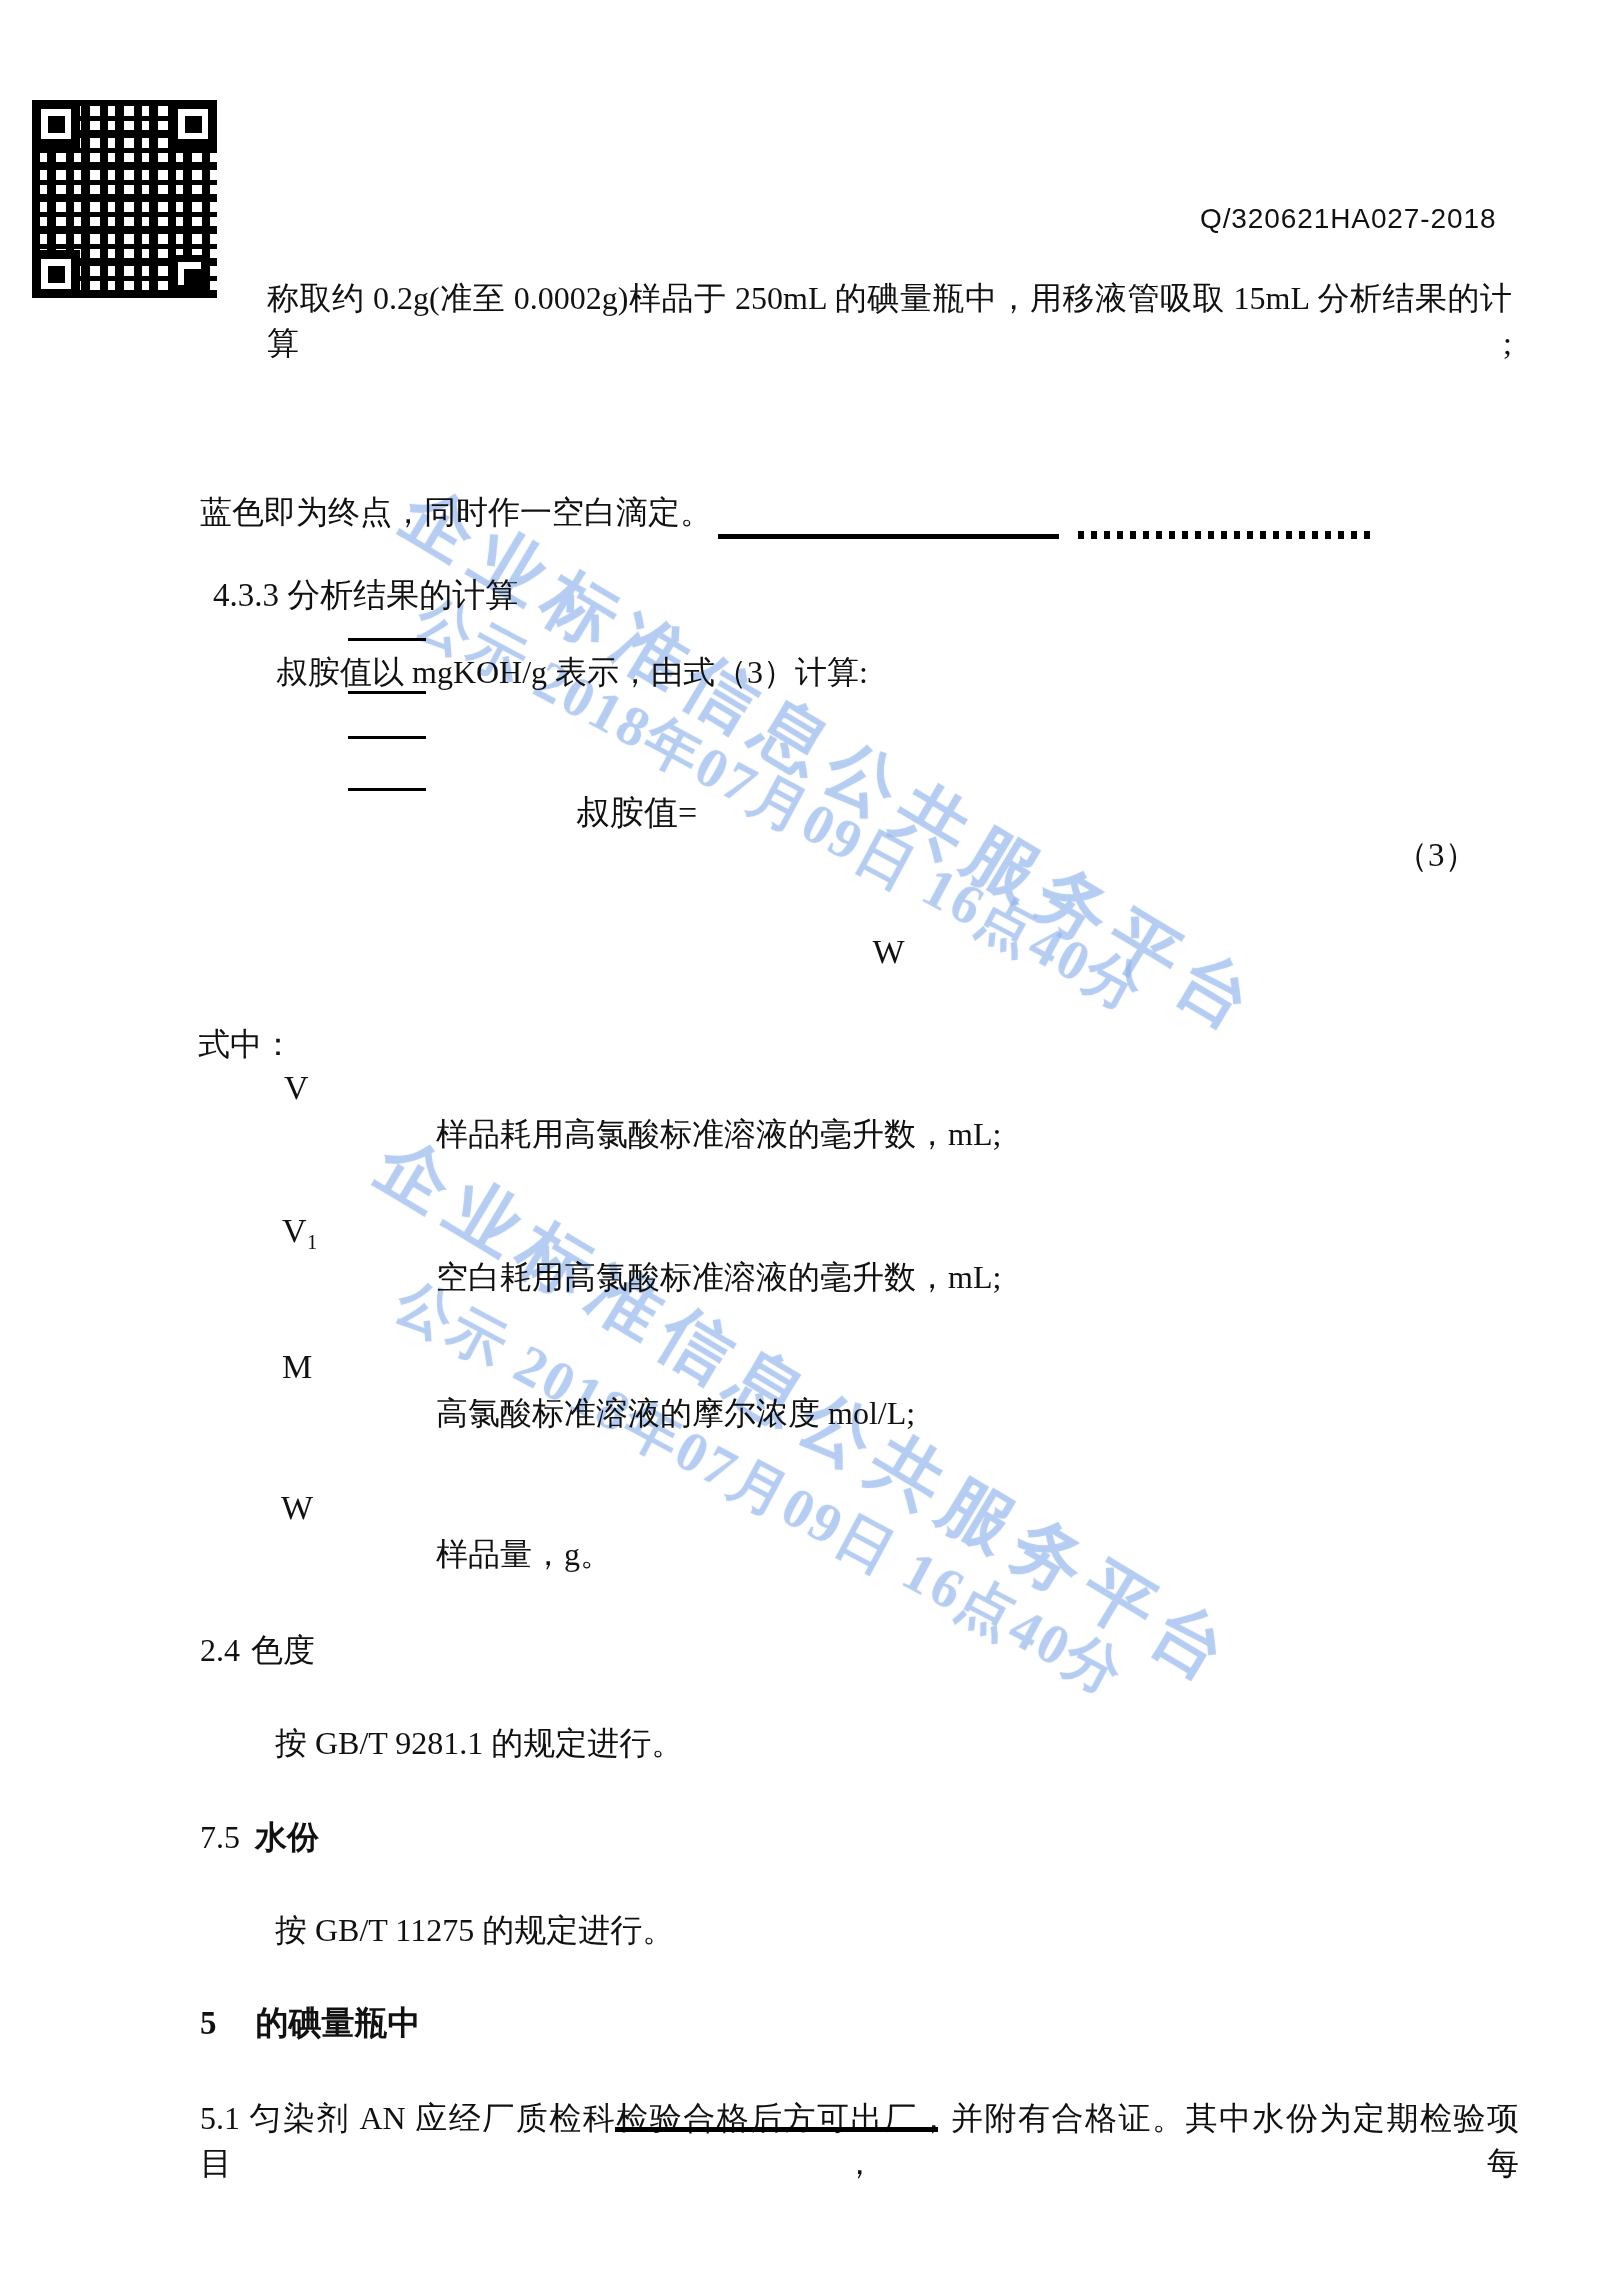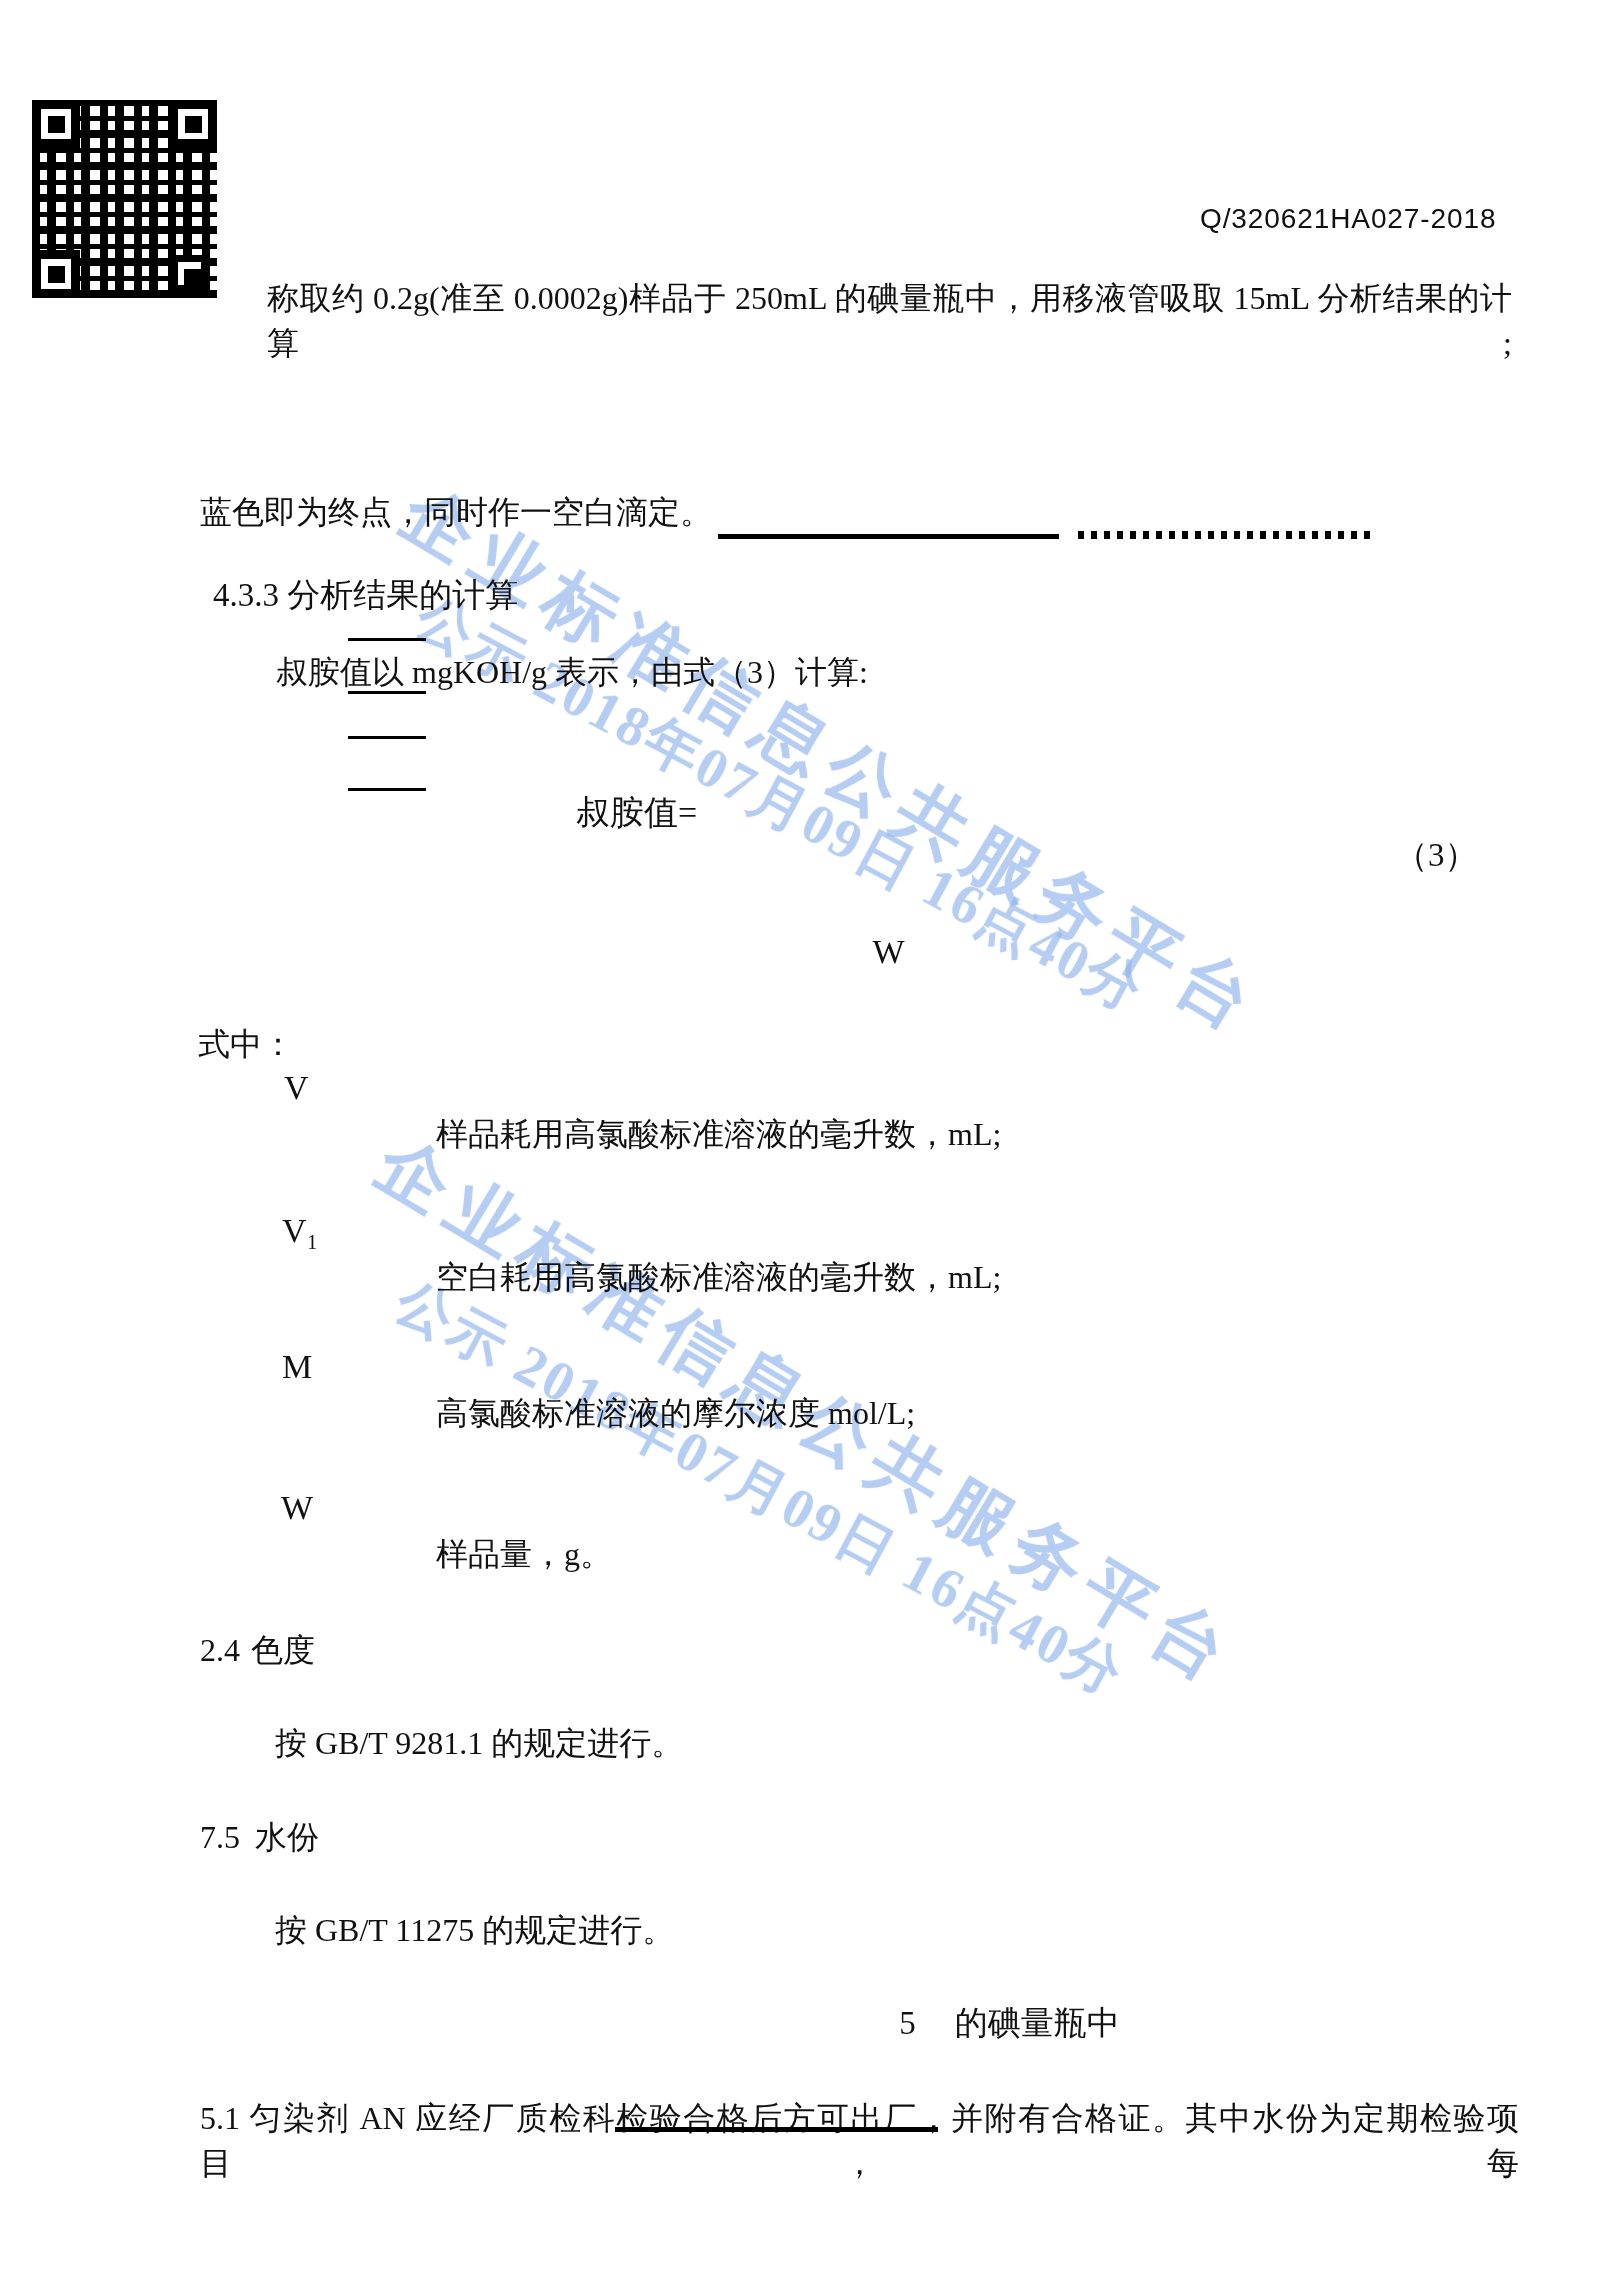--- a/index.html
+++ b/index.html
@@ -1,20 +1,20 @@
 <!DOCTYPE html>
 <html style="font-size:15px"><head>
 <meta charset="utf-8">
 <style>
   html,body{margin:0;padding:0;background:#e8e8e8;}
   .page{position:relative;width:1619px;height:2290px;background:#ffffff;overflow:hidden;
         font-family:"Liberation Serif","DejaVu Serif",serif;color:#111;}
   .ln{position:absolute;white-space:nowrap;font-size:32px;line-height:45px;}
   .wide{white-space:normal;text-align:justify;text-align-last:justify;}
-  .bold{font-weight:normal;text-align:center;}
+  .bold{font-weight:bold;}
   .sans{font-family:"Liberation Sans","DejaVu Sans",sans-serif;}
   .wm{position:absolute;transform-origin:left top;white-space:nowrap;z-index:1;
       font-weight:bold;color:rgba(138,173,233,0.50);text-shadow:0 0 1.9px rgba(170,200,240,0.35);}
   .wm-a{font-size:71px;letter-spacing:11.2px;transform:rotate(31deg);}
   .wm-b{font-size:56px;letter-spacing:2.8px;transform:rotate(28deg);}
   .txt{position:relative;z-index:2;}
   .qr{position:absolute;left:32px;top:100px;width:185px;height:198px;z-index:2;
       background:
         repeating-linear-gradient(0deg,#000 0 8.4px,transparent 8.4px 17px,#000 17px 22.4px,transparent 22.4px 32px),
         repeating-linear-gradient(90deg,#000 0 8.4px,#fff 8.4px 15px,#000 15px 24px,#fff 24px 34px);}

